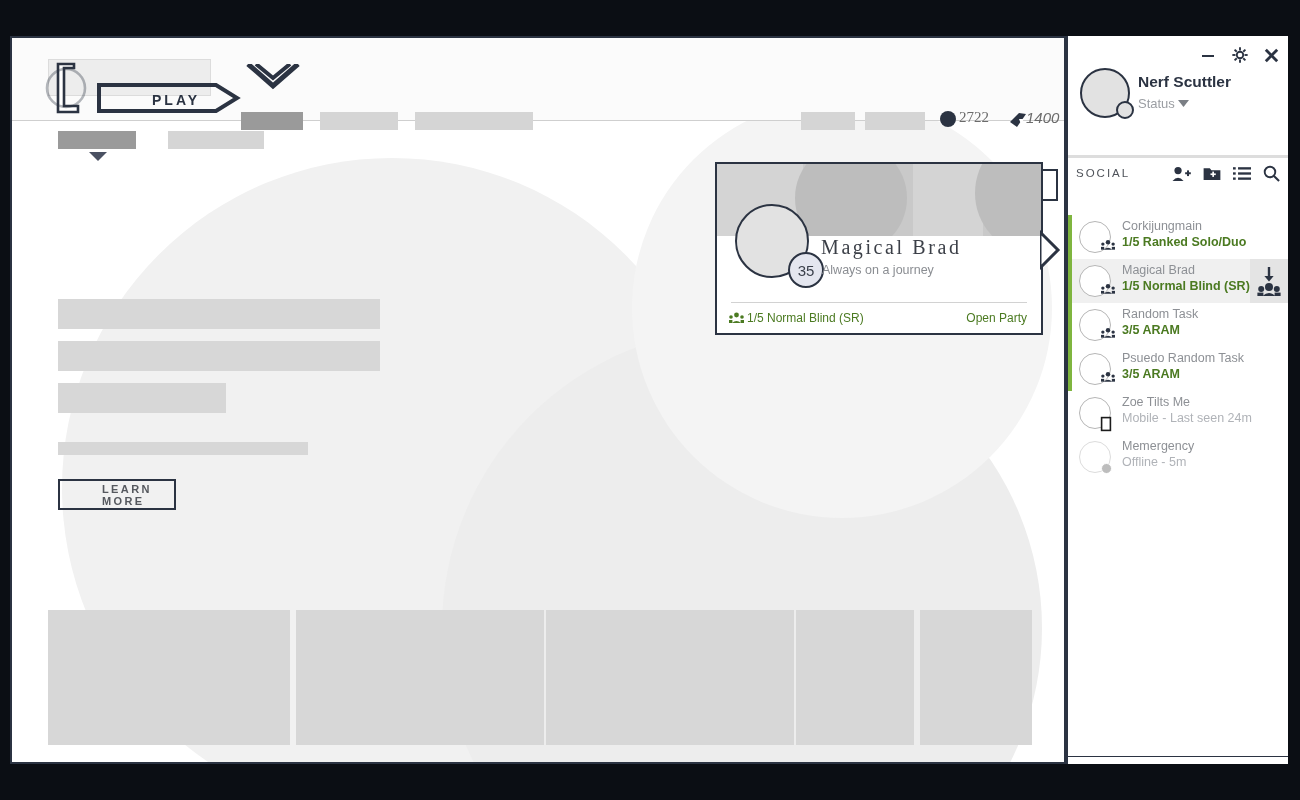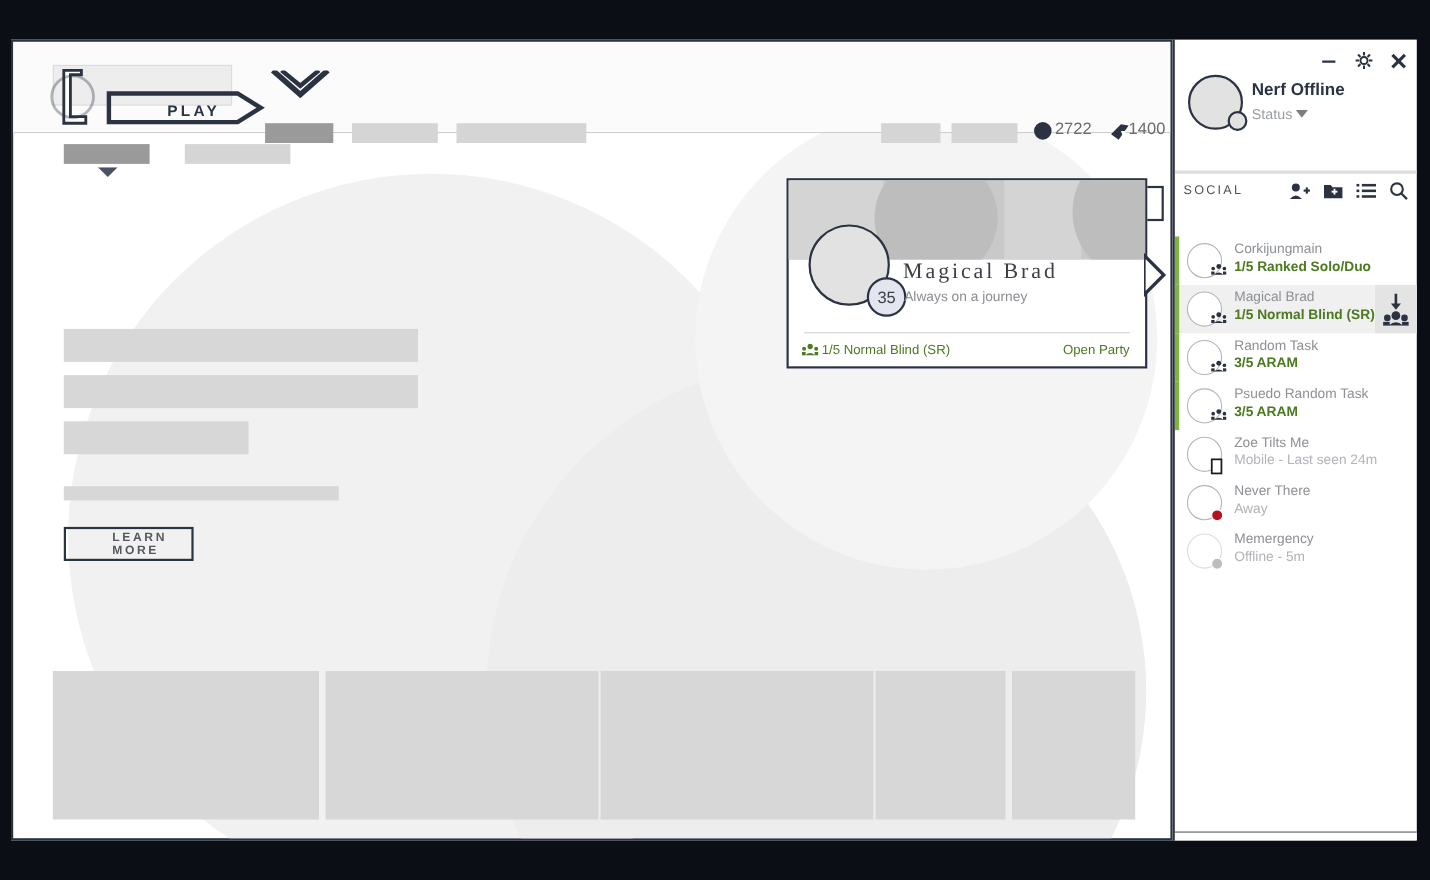--- a/index.html
+++ b/index.html
@@ -151,27 +151,27 @@
       <div class="nav-ph dark" style="left:229px;width:62px;"></div>
       <div class="nav-ph" style="left:308px;width:78px;"></div>
       <div class="nav-ph" style="left:403px;width:118px;"></div>
 
       <div class="nav-ph" style="left:789px;width:54px;"></div>
       <div class="nav-ph" style="left:853px;width:60px;"></div>
 
       <svg class="cur-ico" style="left:927px;" width="18" height="18" viewBox="0 0 18 18">
         <circle cx="9" cy="9" r="8" fill="#2b3342"></circle>
       </svg>
-      <span class="cur" style="left:947px;">2722</span>
+      <span class="cur" style="left:947px;font-family:Liberation Serif, serif;">2722</span>
 
       <svg class="cur-ico" style="left:996px;" width="20" height="20" viewBox="0 0 20 20">
         <polygon points="2,12 11,3 18,4 9,17" fill="#2b3342"></polygon>
         <polygon points="11,9 16,9 13,14" fill="#ffffff"></polygon>
       </svg>
-      <span class="cur" style="left:1014px;">1400</span>
+      <span class="cur" style="left:1014px;font-style:italic;">1400</span>
     </div>
 
     <div id="subnav">
       <div class="subnav-ph dark" style="left:46px;width:78px;"></div>
       <div class="subnav-ph" style="left:156px;width:96px;"></div>
       <svg id="subnav-caret" width="18" height="10" viewBox="0 0 18 10">
         <polygon points="0,0 18,0 9,9" fill="#4a5162"></polygon>
       </svg>
     </div>
 
@@ -244,21 +244,21 @@
       </svg>
       <svg class="wc" width="17" height="17" viewBox="0 0 18 18">
         <line x1="3" y1="3" x2="15" y2="15" stroke="#2b3342" stroke-width="3"></line>
         <line x1="15" y1="3" x2="3" y2="15" stroke="#2b3342" stroke-width="3"></line>
       </svg>
     </div>
 
     <div id="profile">
       <div id="pf-avatar"></div>
       <div id="pf-dot"></div>
-      <div id="pf-name">Nerf Offline</div>
+      <div id="pf-name">Nerf Scuttler</div>
       <div id="pf-status">Status</div>
       <svg id="pf-caret" width="11" height="8" viewBox="0 0 11 8">
         <polygon points="0,0 11,0 5.5,7" fill="#7b7f85"></polygon>
       </svg>
     </div>
 
     <div id="social-sep"></div>
 
     <div id="social-head">
       <div id="social-title">SOCIAL</div>
@@ -364,26 +364,20 @@
         <div class="friend">
           <div class="favatar"></div>
           <svg class="fmobile-ico" width="12" height="16" viewBox="0 0 12 16">
       <rect x="0.8" y="0.8" width="10.4" height="14.4" fill="#1c1c1c"></rect>
       <rect x="2.4" y="2.4" width="7.2" height="11.2" fill="#ffffff"></rect>
           </svg>
           <div class="fname">Zoe Tilts Me</div>
           <div class="fsub grey">Mobile - Last seen 24m</div>
         </div>
         <div class="friend">
-          <div class="favatar"></div>
-          <div class="fstatdot" style="background:#b5121b"></div>
-          <div class="fname">Never There</div>
-          <div class="fsub away">Away</div>
-        </div>
-        <div class="friend">
           <div class="favatar off"></div>
           <div class="fstatdot" style="background:#bdbdbd"></div>
           <div class="fname">Memergency</div>
           <div class="fsub grey">Offline - 5m</div>
         </div>
       </div>
 
     <div id="social-bottom-line"></div>
     <div id="social-toolbar">
       

